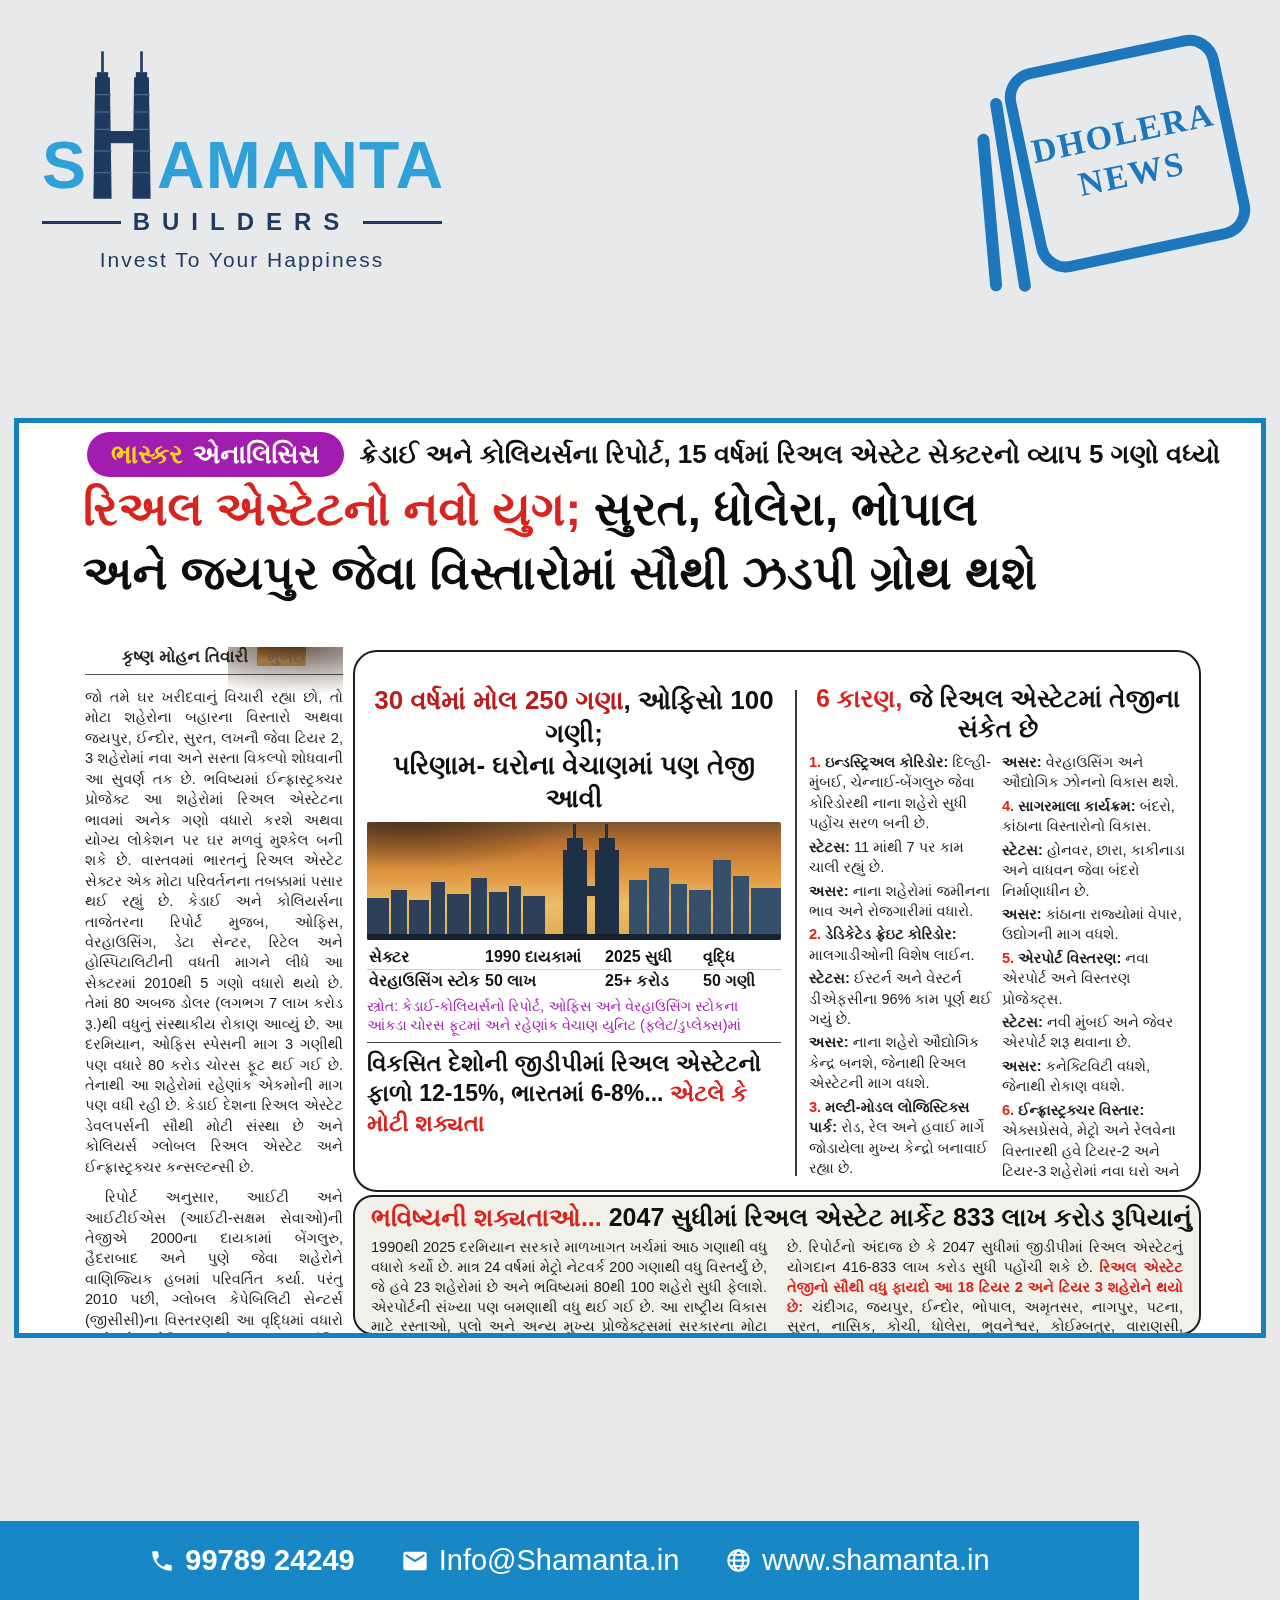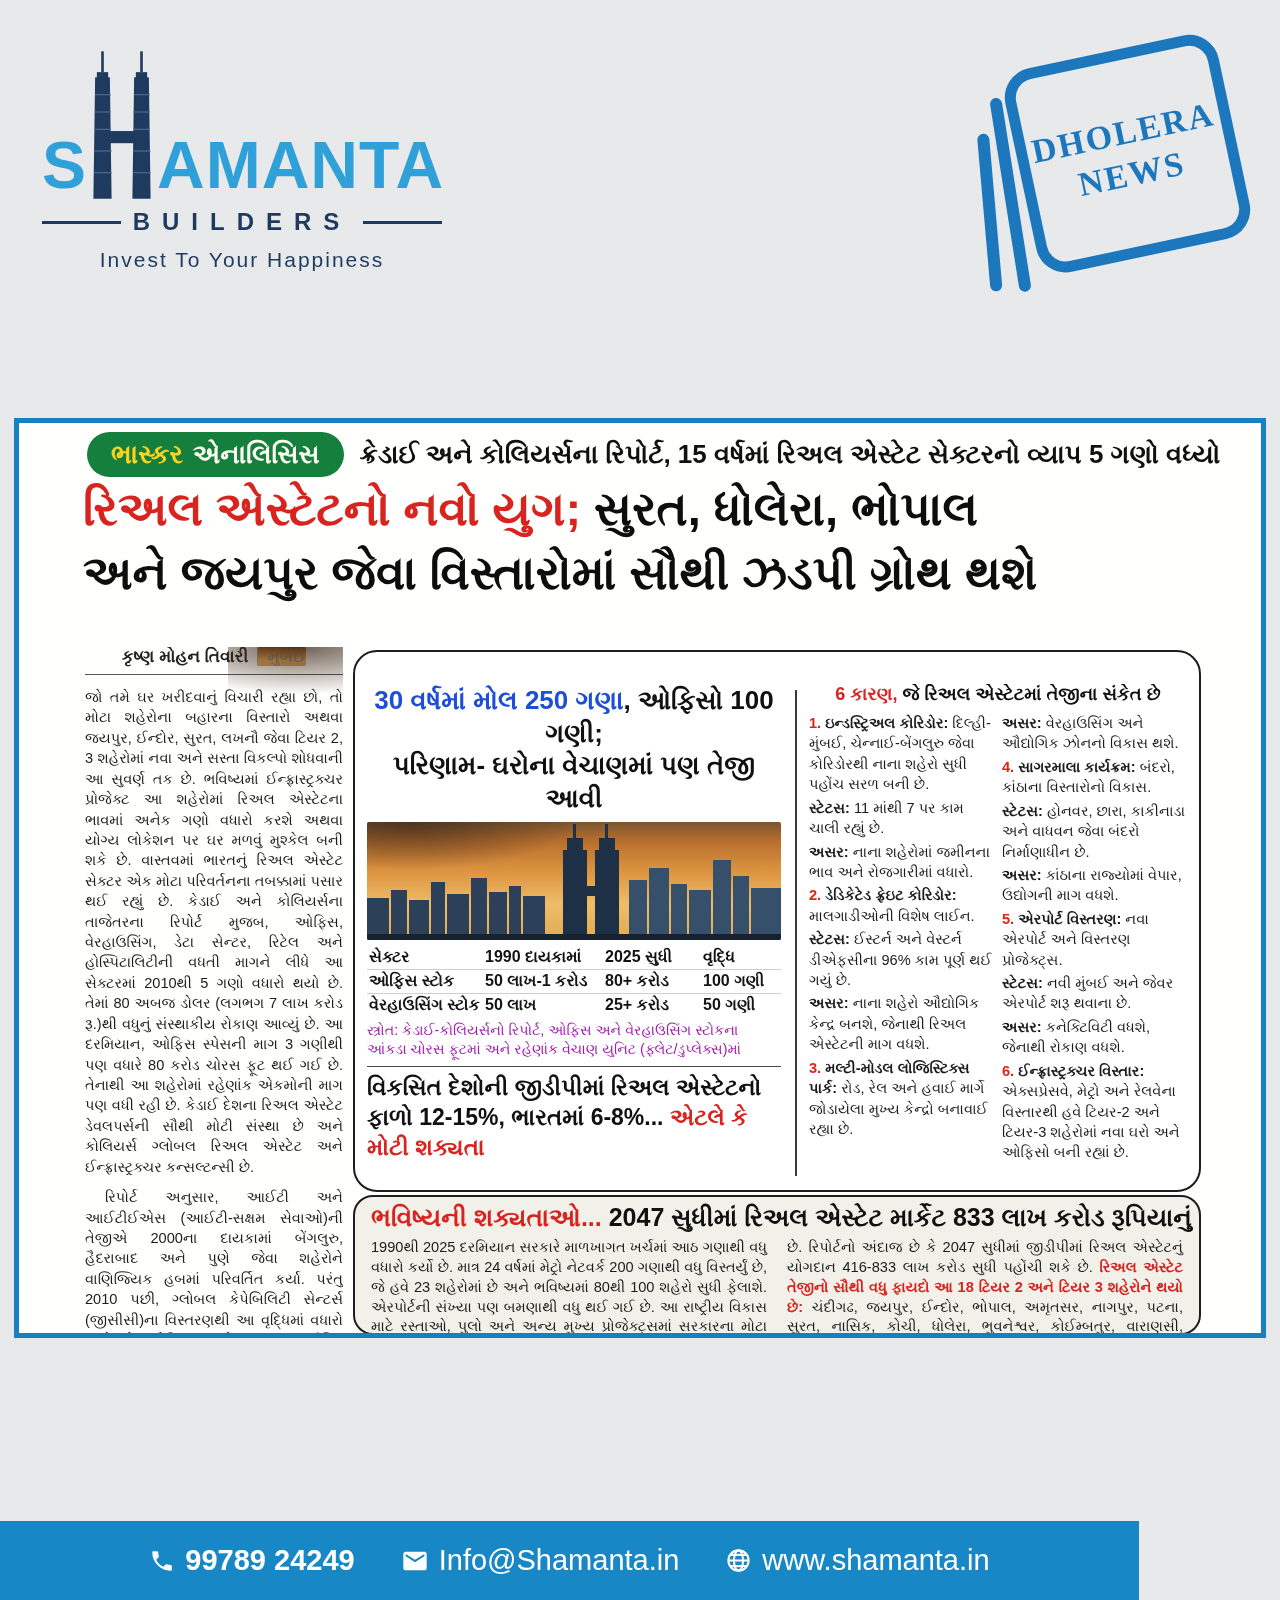--- a/index.html
+++ b/index.html
@@ -21,58 +21,58 @@
   .stamp-box{position:absolute;left:72px;top:18px;width:196px;height:186px;border:11px solid #1c77bd;border-radius:30px;
     display:flex;flex-direction:column;align-items:center;justify-content:center;}
   .stamp-text{font-family:"Liberation Serif", serif;font-weight:bold;color:#1c77bd;font-size:34px;letter-spacing:2px;line-height:1.25;}
   .stamp-page{position:absolute;background:#1c77bd;border-radius:7px;width:12px;}
   .page1{left:28px;top:72px;height:158px;transform:rotate(7deg);}
   .page2{left:52px;top:40px;height:196px;transform:rotate(3deg);}
   
   .np{position:absolute;left:14px;top:418px;width:1252px;height:920px;background:#fffffe;border:5px solid #1581c3;box-sizing:border-box;}
   .np-inner{position:relative;width:100%;height:100%;overflow:hidden;}
   .kicker{position:absolute;left:68px;top:8px;right:16px;display:flex;align-items:center;gap:16px;height:46px;}
-  .badge{background:#15803d;border-radius:26px;padding:7px 24px;font-weight:bold;font-size:26px;white-space:nowrap;display:flex;gap:10px;justify-content:center;}
+  .badge{background:#a21caf;border-radius:26px;padding:7px 24px;font-weight:bold;font-size:26px;white-space:nowrap;display:flex;gap:10px;justify-content:center;}
   .badge .b1{color:#ffd21c;}
   .badge .b2{color:#fffdf2;}
   .kicker-text{font-weight:bold;font-size:26px;color:#101010;white-space:nowrap;overflow:hidden;}
   .headline{position:absolute;left:64px;top:54px;width:1130px;font-weight:bold;font-size:47px;line-height:1.36;color:#0d0d0d;}
   .headline .red{color:#d8231f;}
   
   .leftcol{position:absolute;left:66px;top:224px;width:258px;height:686px;overflow:hidden;}
   .byline{text-align:center;font-size:17px;font-weight:bold;color:#222;white-space:nowrap;}
   .byline .city{color:#8a8a8a;font-weight:normal;border-left:1.5px solid #aaa;padding-left:9px;margin-left:9px;}
   .byline-rule{border-top:1.5px solid #555;margin:7px 0 12px 0;}
   .leftcol p{margin:0 0 10px 0;font-size:14.6px;line-height:1.40;text-align:justify;}
   .leftcol p.indent{text-indent:20px;}
   
   .box1{position:absolute;left:334px;top:227px;width:848px;height:542px;border:2.5px solid #1d1d1d;border-radius:24px;background:#fff;box-sizing:border-box;}
   .banner{position:absolute;top:-20px;left:88px;right:26px;background:#e1251b;color:#fff;text-align:center;font-weight:bold;font-size:25px;padding:6px 0;}
   .box1-cols{display:flex;height:100%;box-sizing:border-box;padding:32px 12px 8px 12px;}
   .midcol{width:414px;flex:0 0 auto;overflow:hidden;}
   .vdiv{width:2px;background:#3a3a3a;margin:6px 12px 6px 14px;}
   .midhead{font-size:26px;font-weight:bold;line-height:1.25;text-align:center;color:#101010;}
-  .midhead .red{color:#1d4ed8;}
+  .midhead .red{color:#b91c1c;}
   .city{margin-top:8px;height:118px;position:relative;overflow:hidden;border-radius:2px;
     background:linear-gradient(180deg,#7c5530 0%,#b76e2d 16%,#dd9440 42%,#efbd69 70%,#e2a952 100%);}
   .city::before{content:"";position:absolute;left:-30px;top:-22px;width:240px;height:70px;
     background:radial-gradient(ellipse at 30% 30%, rgba(60,40,25,.75), rgba(60,40,25,0) 70%);}
   .city svg{position:absolute;left:0;bottom:0;}
   
   .ntable{margin-top:6px;font-size:16px;font-weight:bold;color:#141414;}
   .trow{display:grid;grid-template-columns:116px 120px 98px 1fr;border-bottom:1px solid #cfcfcf;padding:2px 0 3px 2px;}
   .trow:last-child{border-bottom:none;}
   .trow.head{color:#101010;}
   .source{font-size:14.3px;line-height:1.34;color:#a21caf;margin-top:4px;}
   .midrule{border-top:1.5px solid #4a4a4a;margin:7px 0 6px 0;}
   .subhead{font-size:23px;font-weight:bold;line-height:1.3;color:#101010;}
   .subhead .red{color:#d8231f;}
   
   .reasons{flex:1;overflow:hidden;}
-  .rhead{text-align:center;font-size:18px;font-weight:bold;margin:0 0 8px 0;color:#101010;}
+  .rhead{text-align:center;font-size:25px;font-weight:bold;margin:0 0 8px 0;color:#101010;}
   .rhead .red{color:#d8231f;}
   .rcols{display:flex;gap:8px;font-size:14.6px;line-height:1.40;}
   .rcol{flex:1;}
   .rentry{margin-bottom:3px;}
   .r-num{color:#e2231a;font-weight:bold;}
   .r-label{font-weight:bold;}
   
   .box2{position:absolute;left:334px;top:772px;width:848px;height:140px;border:2.5px solid #1d1d1d;border-radius:20px;
     background:#f1f0e9;box-sizing:border-box;padding:6px 16px;overflow:hidden;}
   .fhead{text-align:center;font-size:25px;font-weight:bold;color:#101010;white-space:nowrap;}
@@ -203,26 +203,20 @@
           </div>
           <div class="ntable">
             <div class="trow head">
               <span>સેક્ટર</span>
               <span>1990 દાયકામાં</span>
               <span>2025 સુધી</span>
               <span>વૃદ્ધિ</span>
             </div>
             <div>
 
-                <div class="trow">
-                  <span>ઓફિસ સ્ટોક</span>
-                  <span>50 લાખ-1 કરોડ</span>
-                  <span>80+ કરોડ</span>
-                  <span>100 ગણી</span>
-                </div>
 
                 <div class="trow">
                   <span>વેરહાઉસિંગ સ્ટોક</span>
                   <span>50 લાખ</span>
                   <span>25+ કરોડ</span>
                   <span>50 ગણી</span>
                 </div>
 
 
               </div>

